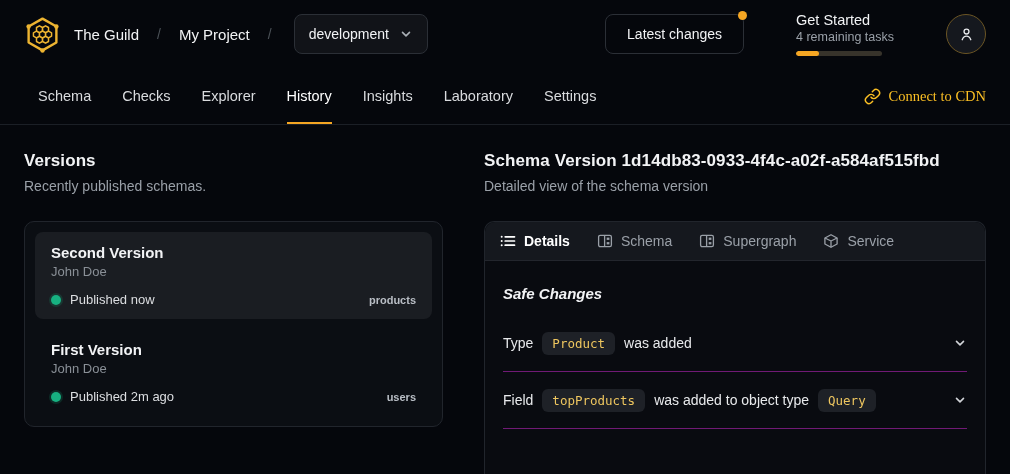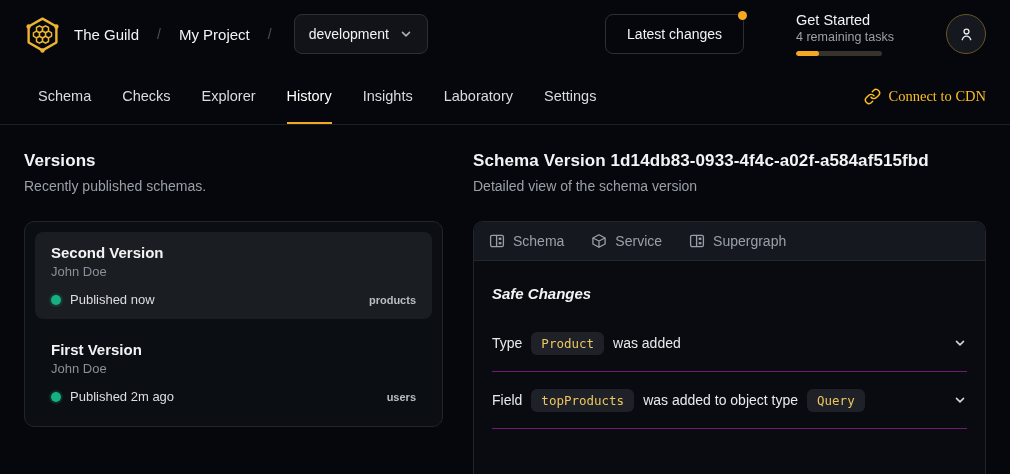--- a/index.html
+++ b/index.html
@@ -67,21 +67,21 @@
   .tab{
     display:flex;align-items:center;color:#d9dbde;font-size:14.5px;cursor:pointer;
     border-bottom:2px solid transparent;padding-top:2px;
   }
   .tab.active{color:#ffffff;border-bottom-color:var(--accent);}
   .cdn-link{
     margin-left:auto;display:flex;align-items:center;gap:8px;color:var(--cdn);
     font-size:14.5px;cursor:pointer;text-decoration:none;font-family:Liberation Serif, serif;
   }
   
-  .content{display:grid;grid-template-columns:419px 1fr;gap:30px;padding:26px 24px 0;height:349px;}
+  .content{display:grid;grid-template-columns:419px 1fr;gap:41px;padding:26px 24px 0;height:349px;}
   .col{display:flex;flex-direction:column;min-height:0;}
   .col-title{font-size:17px;font-weight:600;color:var(--txt);letter-spacing:.1px;}
   .col-sub{font-size:14px;color:var(--txt2);margin-top:7px;}
   
   .versions-card{
     margin-top:27px;background:var(--card);border:1px solid var(--card-border);
     border-radius:10px;padding:10px;display:flex;flex-direction:column;gap:10px;
   }
   .version-item{border-radius:8px;padding:12px 16px;cursor:pointer;}
   .version-item.selected{background:var(--sel);}
@@ -229,50 +229,63 @@
     </div>
   </div>
       </div>
   </section>
 
   <section class="col">
     <h2 class="col-title">Schema Version 1d14db83-0933-4f4c-a02f-a584af515fbd</h2>
     <p class="col-sub">Detailed view of the schema version</p>
     <div class="detail-card">
       <div class="detail-tabs" id="detail-tabs">
+          <button class="dtab active">
+    <span class="icon">
+              <svg viewBox="0 0 16 16" width="16" height="16" fill="none">
+                <circle cx="1.7" cy="3.8" r="1" fill="currentColor"></circle>
+                <circle cx="1.7" cy="8" r="1" fill="currentColor"></circle>
+                <circle cx="1.7" cy="12.2" r="1" fill="currentColor"></circle>
+                <g stroke="currentColor" stroke-width="1.7" stroke-linecap="round">
+                  <path d="M5.2 3.8h9.3M5.2 8h9.3M5.2 12.2h9.3"></path>
+                </g>
+              </svg>
+            </span>
+    <span class="label">Details</span>
+  </button>
           <button class="dtab">
     <span class="icon">
               <svg viewBox="0 0 16 16" width="16" height="16" fill="none" stroke="currentColor" stroke-width="1.3">
                 <rect x="1.6" y="2.3" width="12.8" height="11.4" rx="1.6"></rect>
                 <line x1="7.6" y1="2.3" x2="7.6" y2="13.7"></line>
                 <rect x="9.7" y="4.6" width="2.7" height="2.3" fill="currentColor" stroke="none"></rect>
                 <rect x="9.7" y="9.1" width="2.7" height="2.3" fill="currentColor" stroke="none"></rect>
               </svg>
             </span>
     <span class="label">Schema</span>
   </button>
           <button class="dtab">
     <span class="icon">
-              <svg viewBox="0 0 16 16" width="16" height="16" fill="none" stroke="currentColor" stroke-width="1.3" stroke-linejoin="round">
-                <path d="M8 1.7 14.1 5v6L8 14.3 1.9 11V5Z"></path>
-                <path d="M1.9 5 8 8l6.1-3M8 8v6.3"></path>
-              </svg>
-            </span>
-    <span class="label">Service</span>
-  </button>
-          <button class="dtab">
-    <span class="icon">
               <svg viewBox="0 0 16 16" width="16" height="16" fill="none" stroke="currentColor" stroke-width="1.3">
                 <rect x="1.6" y="2.3" width="12.8" height="11.4" rx="1.6"></rect>
                 <line x1="7.6" y1="2.3" x2="7.6" y2="13.7"></line>
                 <rect x="9.7" y="4.6" width="2.7" height="2.3" fill="currentColor" stroke="none"></rect>
                 <rect x="9.7" y="9.1" width="2.7" height="2.3" fill="currentColor" stroke="none"></rect>
               </svg>
             </span>
     <span class="label">Supergraph</span>
+  </button>
+          <button class="dtab">
+    <span class="icon">
+              <svg viewBox="0 0 16 16" width="16" height="16" fill="none" stroke="currentColor" stroke-width="1.3" stroke-linejoin="round">
+                <path d="M8 1.7 14.1 5v6L8 14.3 1.9 11V5Z"></path>
+                <path d="M1.9 5 8 8l6.1-3M8 8v6.3"></path>
+              </svg>
+            </span>
+    <span class="label">Service</span>
   </button>
         </div>
       <div class="detail-body">
         <h3 class="section-title">Safe Changes</h3>
         <div id="changes-list">
             <div class="change-row">
     <span>Type</span>
               <span class="code-badge">Product</span>
               <span>was added</span>
               <span class="row-chev">

